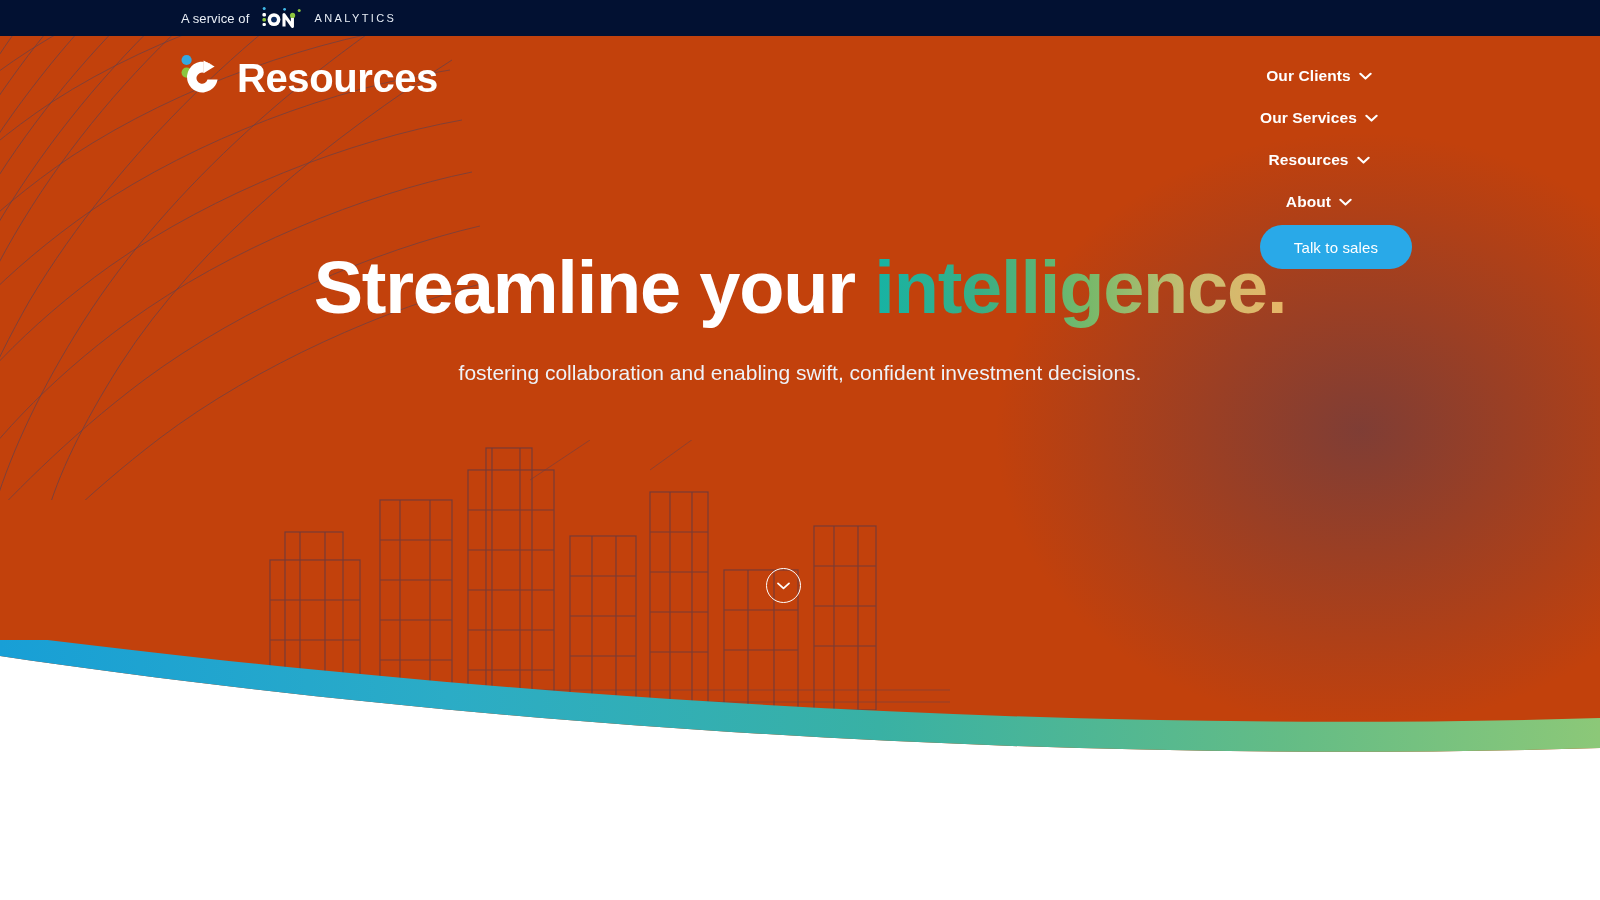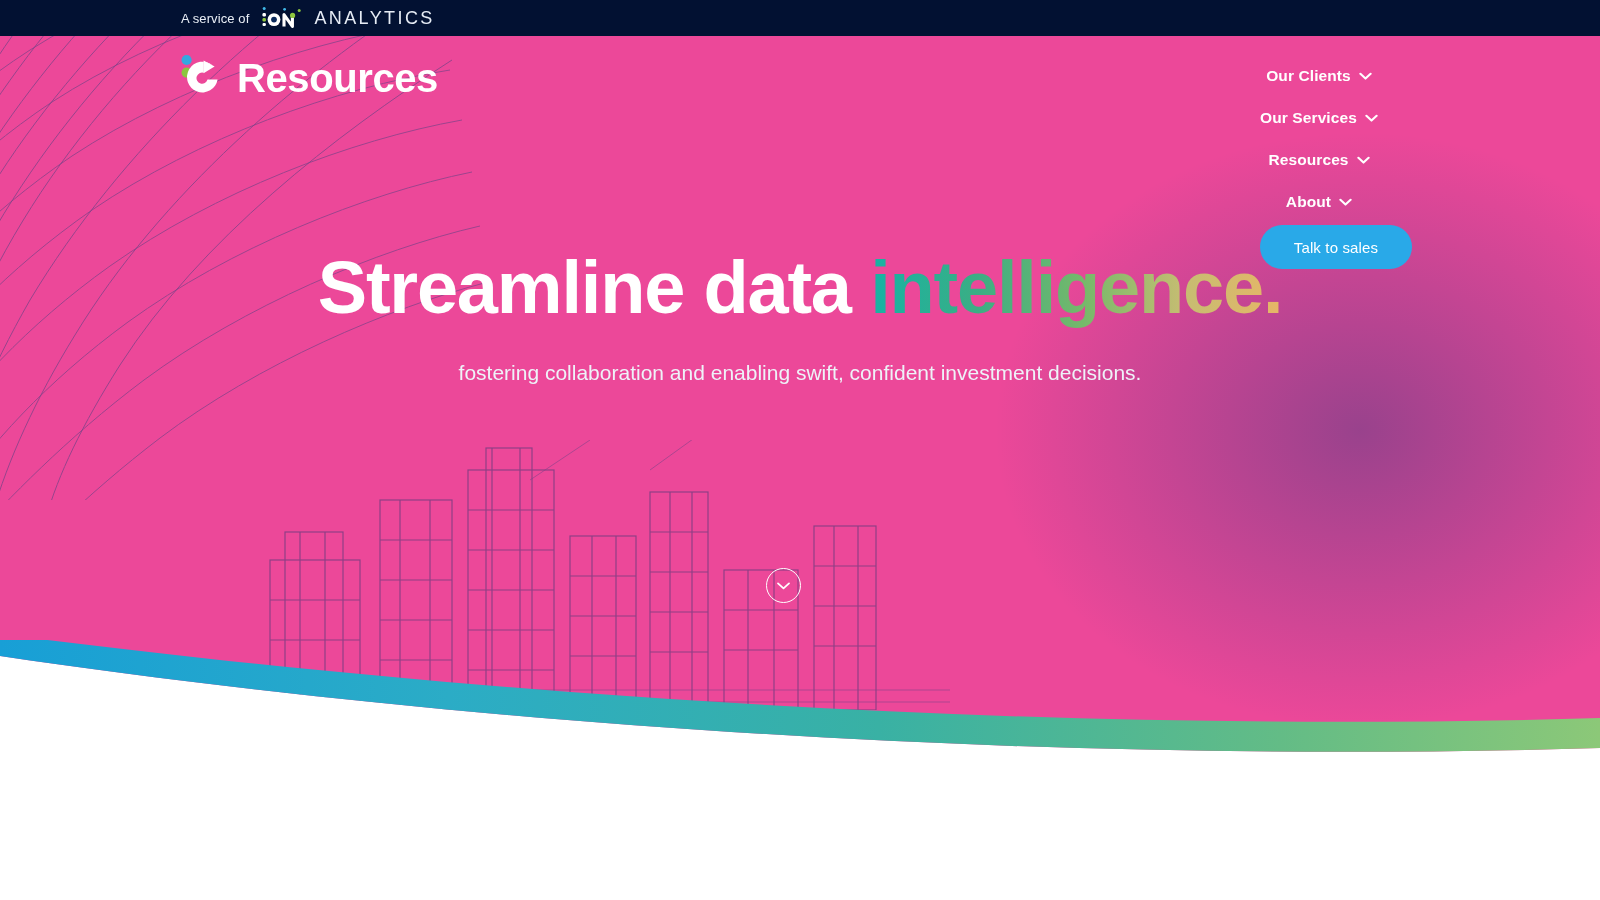--- a/index.html
+++ b/index.html
@@ -7,21 +7,21 @@
     width:1600px; height:900px;
     background:#ffffff;
     font-family:"Liberation Sans", sans-serif;
     overflow:hidden;
   }
   .page { position:relative; width:1600px; height:900px; background:#ffffff; }
 
   
   .hero {
     position:absolute; left:0; top:0; width:1600px; height:760px;
-    background:#ec4899;
+    background:#c2410c;
     overflow:hidden;
   }
   
   .mesh {
     position:absolute; left:-120px; top:-60px; width:640px; height:560px;
     opacity:.55; pointer-events:none;
   }
   
   .cityscape {
     position:absolute; left:230px; top:440px; width:720px; height:270px;
@@ -42,21 +42,21 @@
   .topbar-inner {
     display:flex; align-items:center; gap:10px;
     margin-left:181px;
   }
   .topbar-label {
     color:#e9eef6; font-size:13px; letter-spacing:.1px; white-space:nowrap;
   }
   .ion-logo { display:flex; align-items:center; gap:7px; }
   .ion-mark { display:block; }
   .ion-word {
-    color:#e6ecf5; font-size:18px; letter-spacing:2.4px; white-space:nowrap;
+    color:#e6ecf5; font-size:11px; letter-spacing:2.4px; white-space:nowrap;
   }
 
   
   .nav {
     position:absolute; left:0; top:36px; width:1600px; height:100px;
     display:flex; align-items:center;
   }
   .brand {
     position:absolute; left:181px; top:16px;
     display:flex; align-items:center; gap:12px;
@@ -246,21 +246,21 @@
             <path d="M1.4 1.8 L6.5 6.6 L11.6 1.8" stroke="#ffffff" stroke-width="2.1" stroke-linecap="round" stroke-linejoin="round"></path>
           </svg>
         </div>
 
         <button class="cta">Talk to sales</button>
       </div>
     </nav>
 
     <div class="hero-copy">
       <h1 class="headline">
-        <span class="line"><span>Streamline data </span><span class="grad">intelligence.</span></span>
+        <span class="line"><span>Streamline your </span><span class="grad">intelligence.</span></span>
       </h1>
 
       <p class="subhead">
         <span class="sline">fostering collaboration and enabling swift, confident investment decisions.</span>
       </p>
     </div>
 
     <button class="scroll-cue">
       <svg width="15" height="10" viewBox="0 0 15 10" fill="none">
         <path d="M2 2.4 L7.5 7.4 L13 2.4" stroke="#ffffff" stroke-width="1.8" stroke-linecap="round" stroke-linejoin="round"></path>

